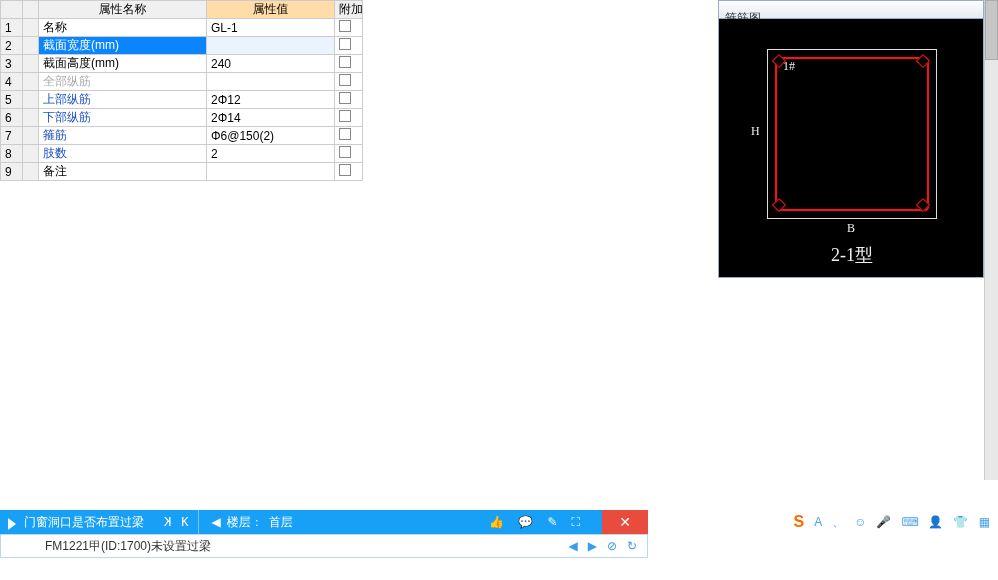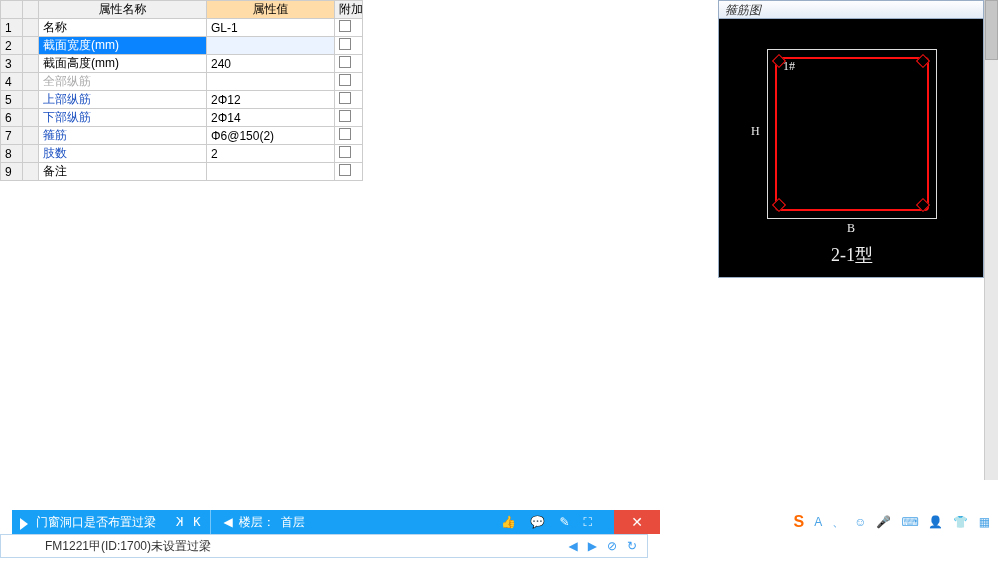--- a/index.html
+++ b/index.html
@@ -52,25 +52,24 @@
   .diagram-panel {
     position: absolute;
     right: 14px; top: 0;
     width: 266px;
     border: 1px solid #99aec6;
     background: #f3f7fb;
   }
   .diagram-title {
     height: 18px;
     line-height: 18px;
-    padding: 0 6px;
+    padding: 8px 6px;
     color: #333;
     border-bottom: 1px solid #99aec6;
     background: linear-gradient(#fdfdfe,#e4ecf6);
-    font-style: italic;
   }
   .diagram-body {
     background: #000;
     height: 258px;
     position: relative;
   }
   .diag-outer {
     position:absolute;
     left:48px; top:30px;
     width:170px; height:170px;
@@ -96,21 +95,21 @@
   .lbl-1 {left:64px;top:40px;}
   .lbl-H {left:32px;top:105px;}
   .lbl-B {left:128px;top:202px;}
   .lbl-type {left:112px;top:224px;font-size:18px;}
   .scroll-right {
     position:absolute; right:0; top:0; width:14px; height:480px;
     background:#e8e8e8; border-left:1px solid #ccc;
   }
   .scroll-thumb {background:#c6c6c6; width:100%; height:60px; margin-top:0; border:1px solid #aaa;}
 
-  .info-bar { position:absolute; left:12px; bottom:46px; width:648px; height:24px; background:#17a0f5; color:#fff; display:flex; align-items:center; }
+  .info-bar { position:absolute; left:0; bottom:46px; width:648px; height:24px; background:#17a0f5; color:#fff; display:flex; align-items:center; }
   .info-title {padding:0 10px 0 24px; flex:none;position:relative;}
   .info-title::before{content:"";position:absolute;left:8px;top:4px;width:0;height:0;border-left:8px solid #fff;border-top:6px solid transparent;border-bottom:6px solid transparent;}
   .info-nav {display:flex; gap:10px; padding:0 10px;}
   .info-sep {width:1px;background:rgba(255,255,255,.4);height:100%;}
   .info-floor {padding:0 12px;display:flex;align-items:center;gap:6px;}
   .info-tools {margin-left:auto;display:flex;gap:14px;padding:0 12px;align-items:center;}
   .close-x {background:#e74c3c;width:46px;height:24px;text-align:center;line-height:24px;margin-left:10px;font-size:14px;}
 
   .sub-bar { position:absolute; left:0; bottom:22px; width:648px; height:24px; background:#fff; border:1px solid #bcd6ee; display:flex; align-items:center;text-align:right; }
   .sub-txt {padding:0 10px 0 44px; color:#333;}

